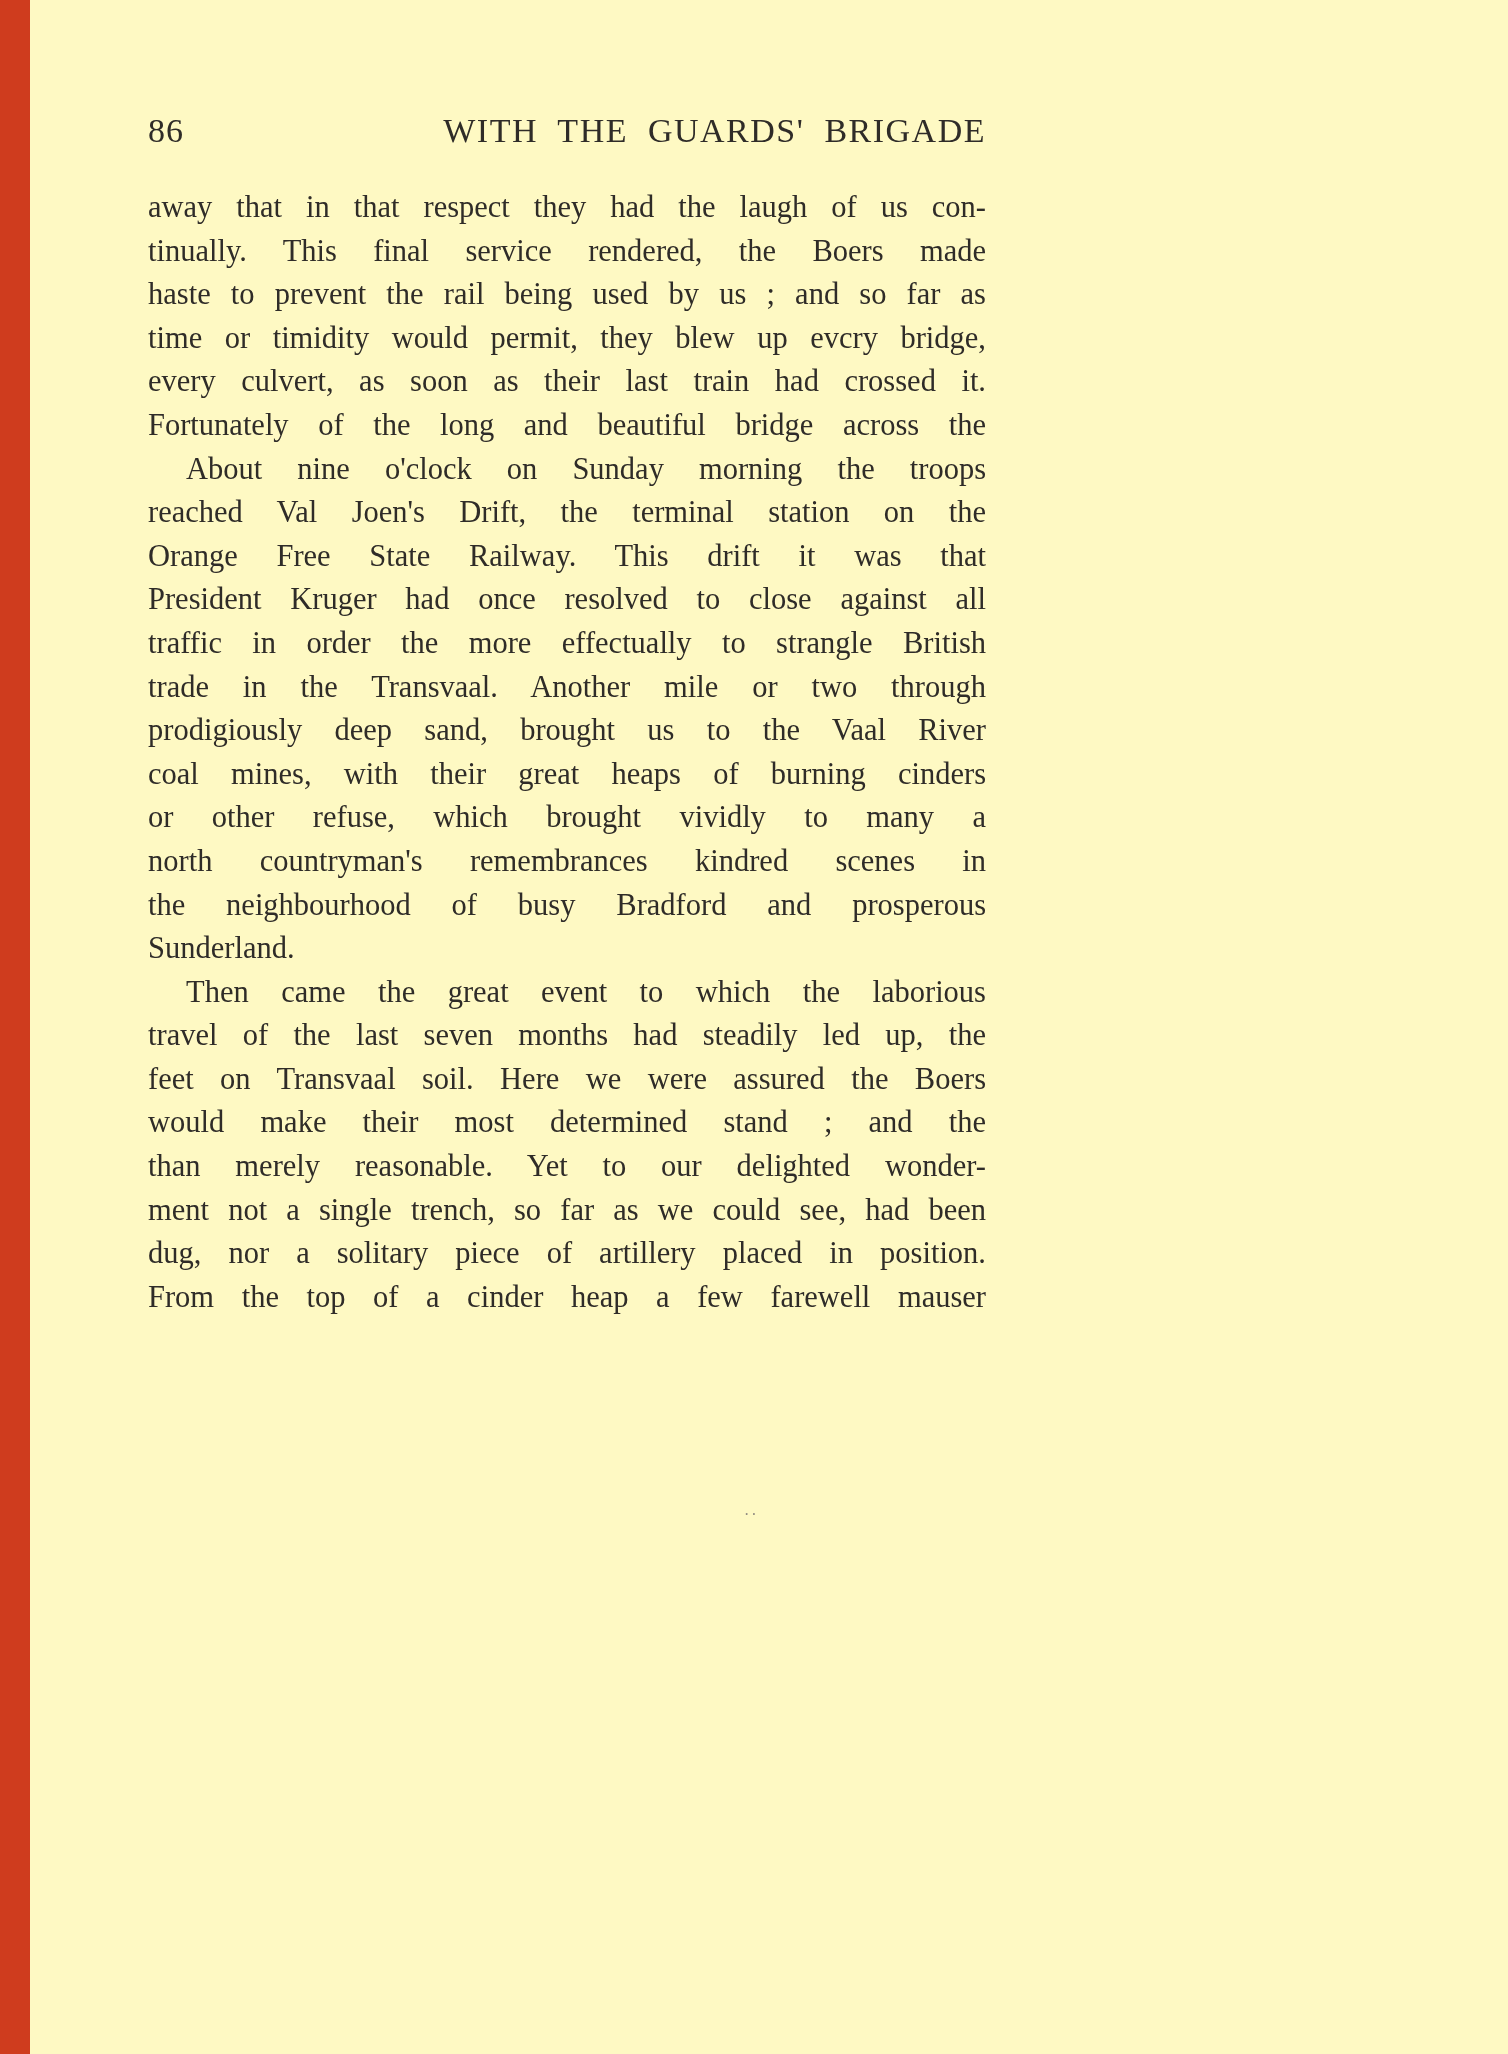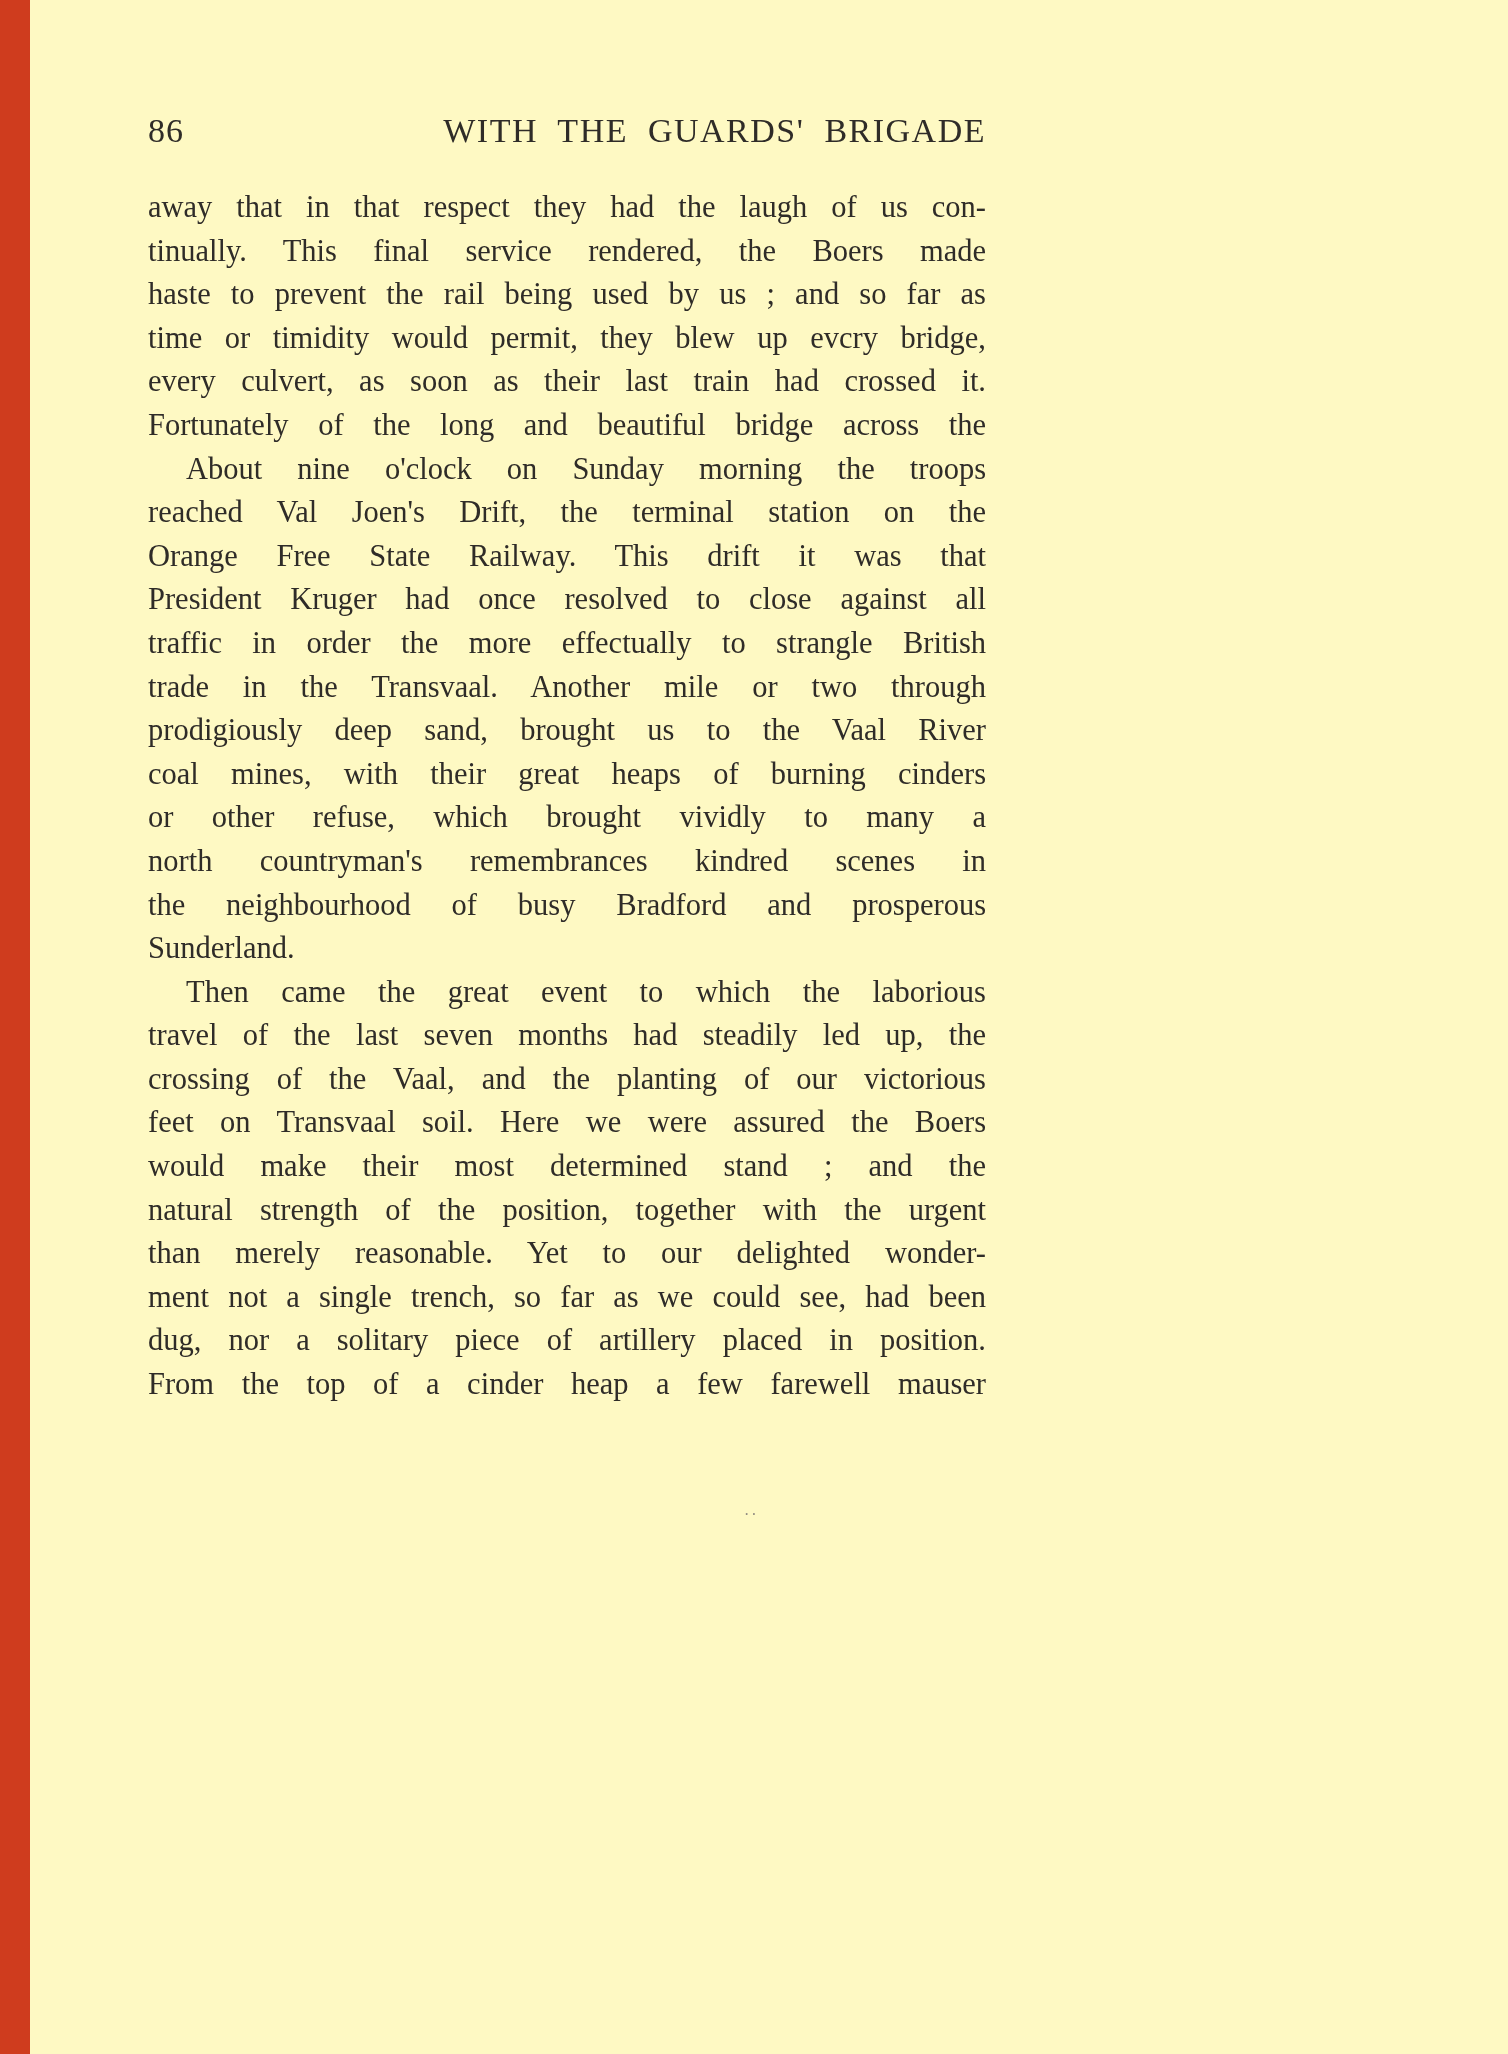--- a/index.html
+++ b/index.html
@@ -112,24 +112,22 @@
         <div class="line">prodigiously  deep  sand,  brought  us  to  the  Vaal  River</div>
         <div class="line">coal  mines,  with  their  great  heaps  of  burning  cinders</div>
         <div class="line">or   other   refuse,   which   brought   vividly   to   many   a</div>
         <div class="line">north   countryman's   remembrances   kindred   scenes   in</div>
         <div class="line">the  neighbourhood  of  busy  Bradford  and  prosperous</div>
         <div class="line no-just">Sunderland.</div>
       </div>
       <div class="paragraph">
         <div class="line indent">Then  came  the  great  event  to  which  the  laborious</div>
         <div class="line">travel  of  the  last  seven  months  had  steadily  led  up, the</div>
-        <div class="line">crossing  of  the  Vaal, and  the  planting  of  our  victorious</div>
         <div class="line">feet  on  Transvaal  soil.   Here  we  were  assured  the  Boers</div>
         <div class="line">would  make  their  most  determined  stand ;  and  the</div>
-        <div class="line">natural  strength  of  the  position,  together  with  the  urgent</div>
         <div class="line">than  merely  reasonable.   Yet  to  our  delighted  wonder-</div>
         <div class="line">ment not a single trench, so far as we could see, had been</div>
         <div class="line">dug,  nor  a  solitary  piece  of  artillery  placed  in  position.</div>
         <div class="line">From  the  top  of  a  cinder  heap  a  few  farewell  mauser</div>
       </div>
     </div>
 
   <div class="scan-artifact">··</div>
 </div>
 

